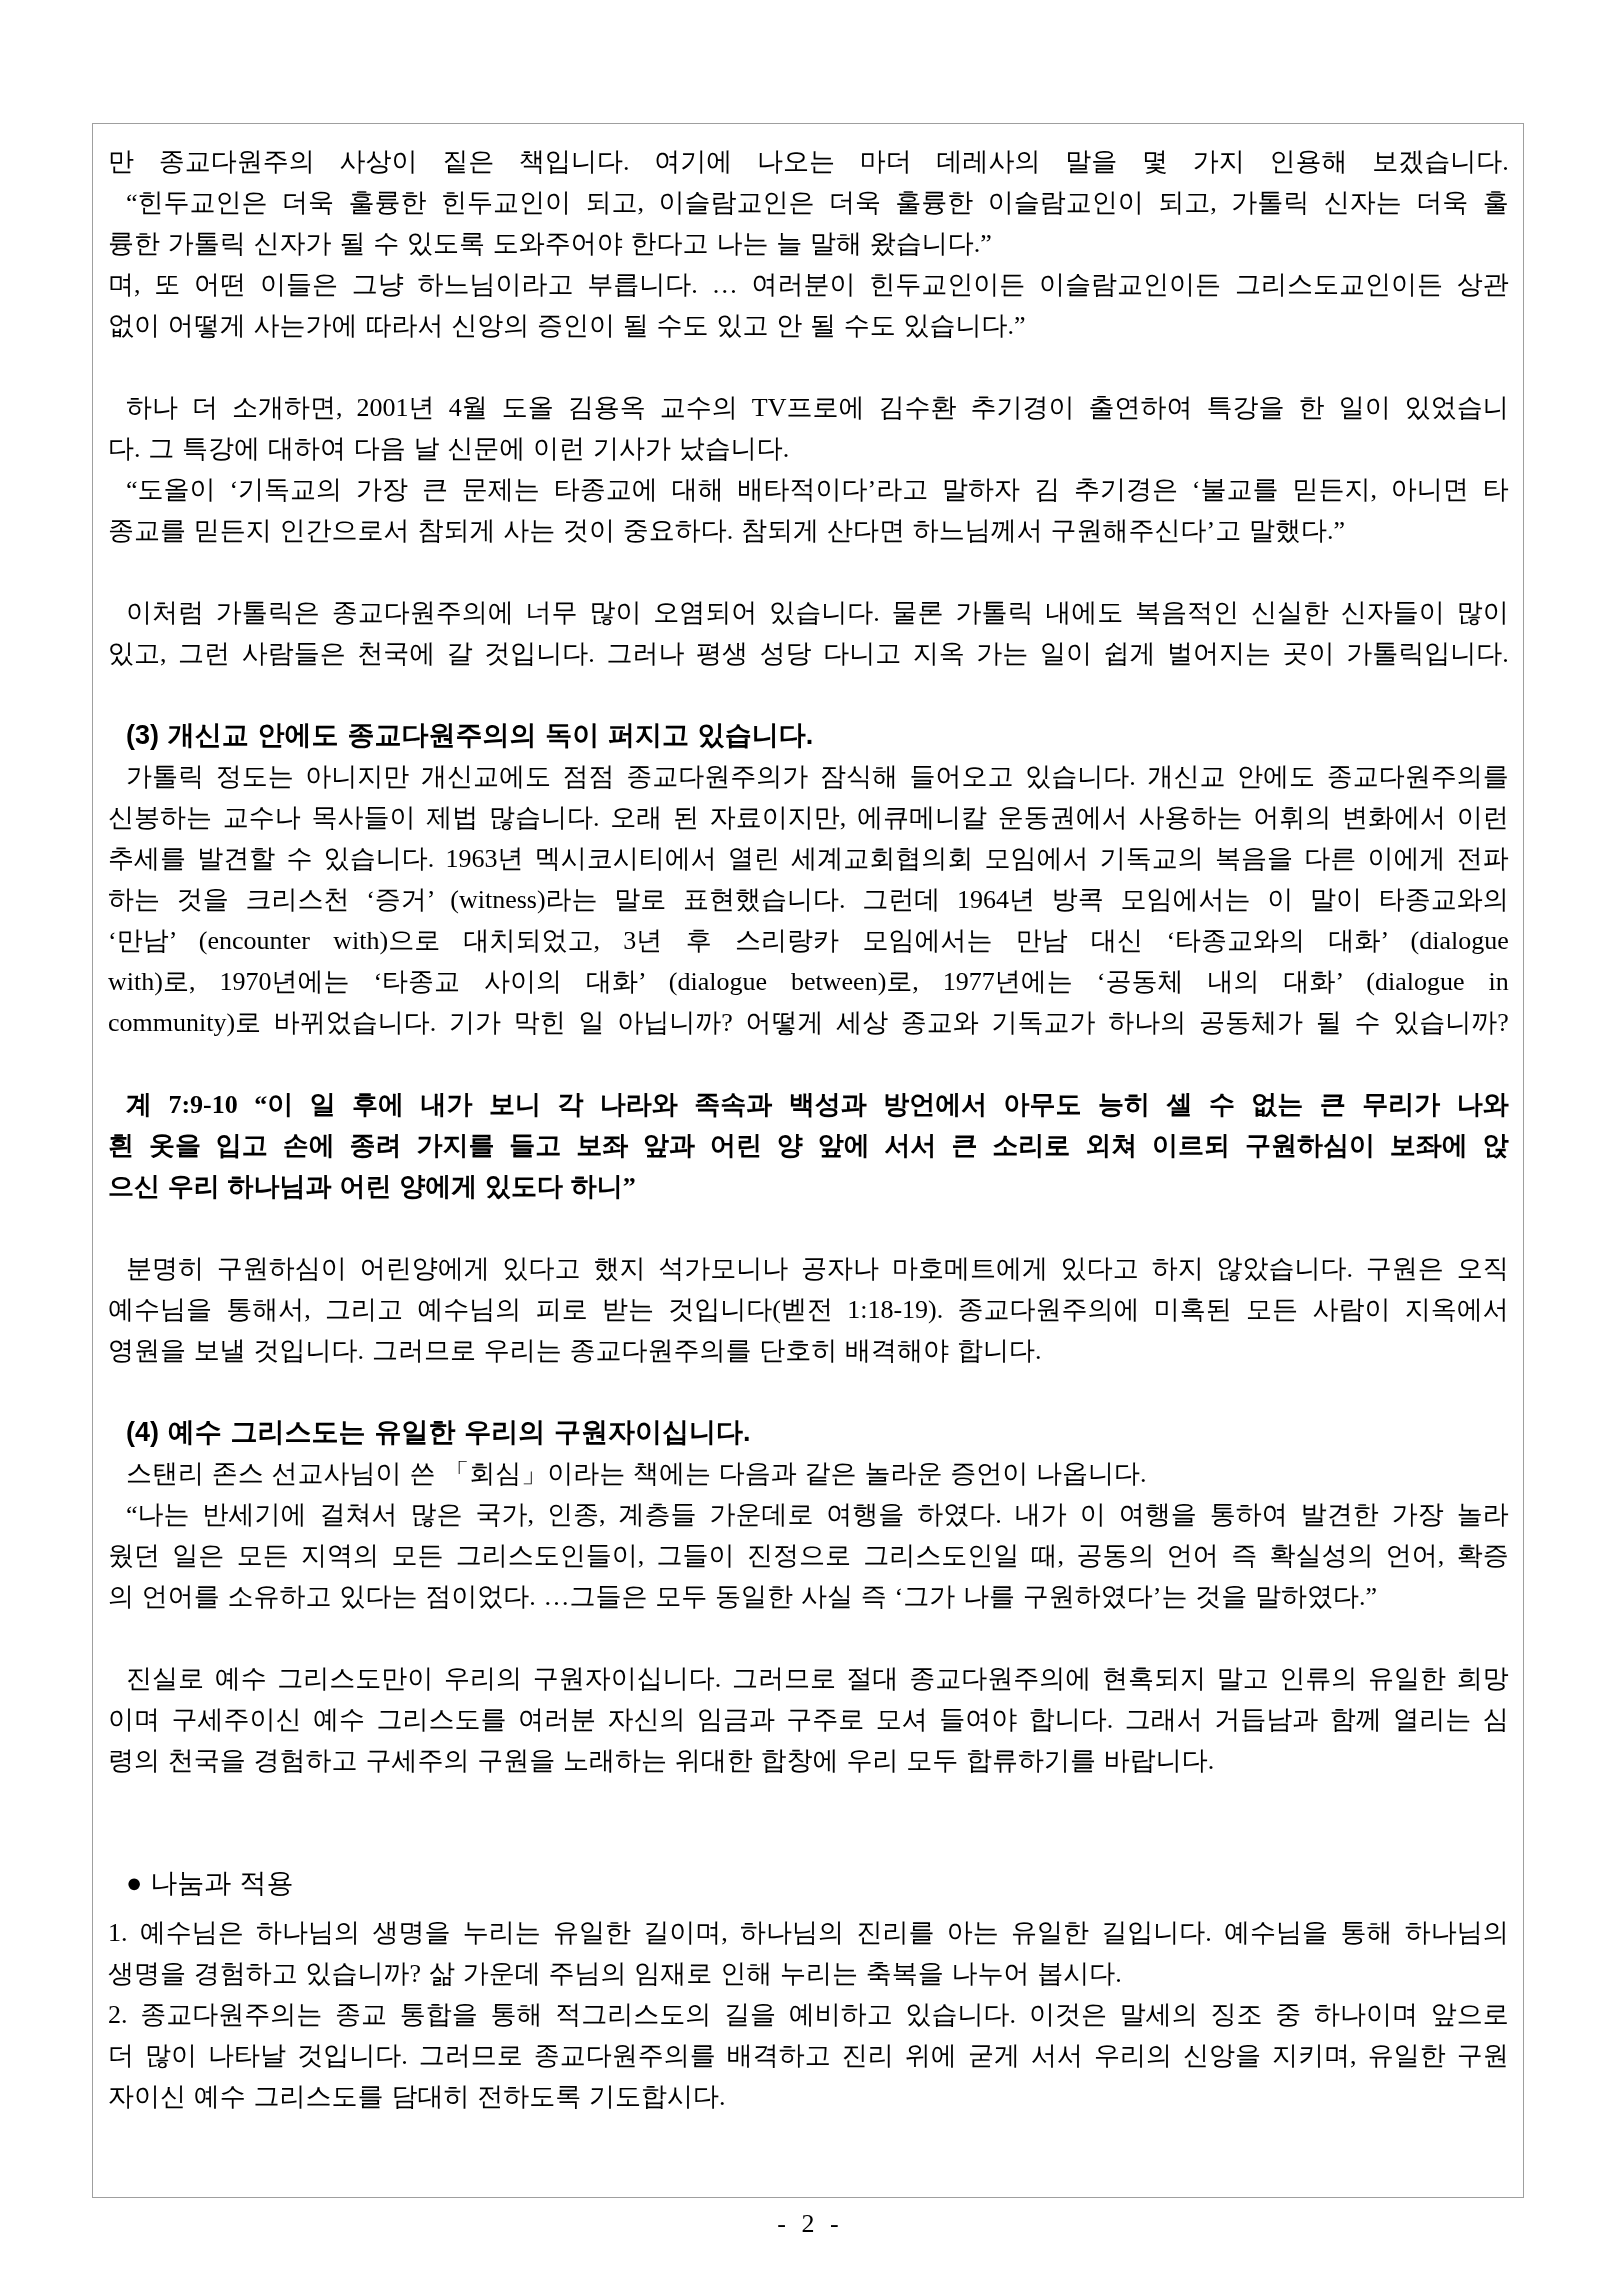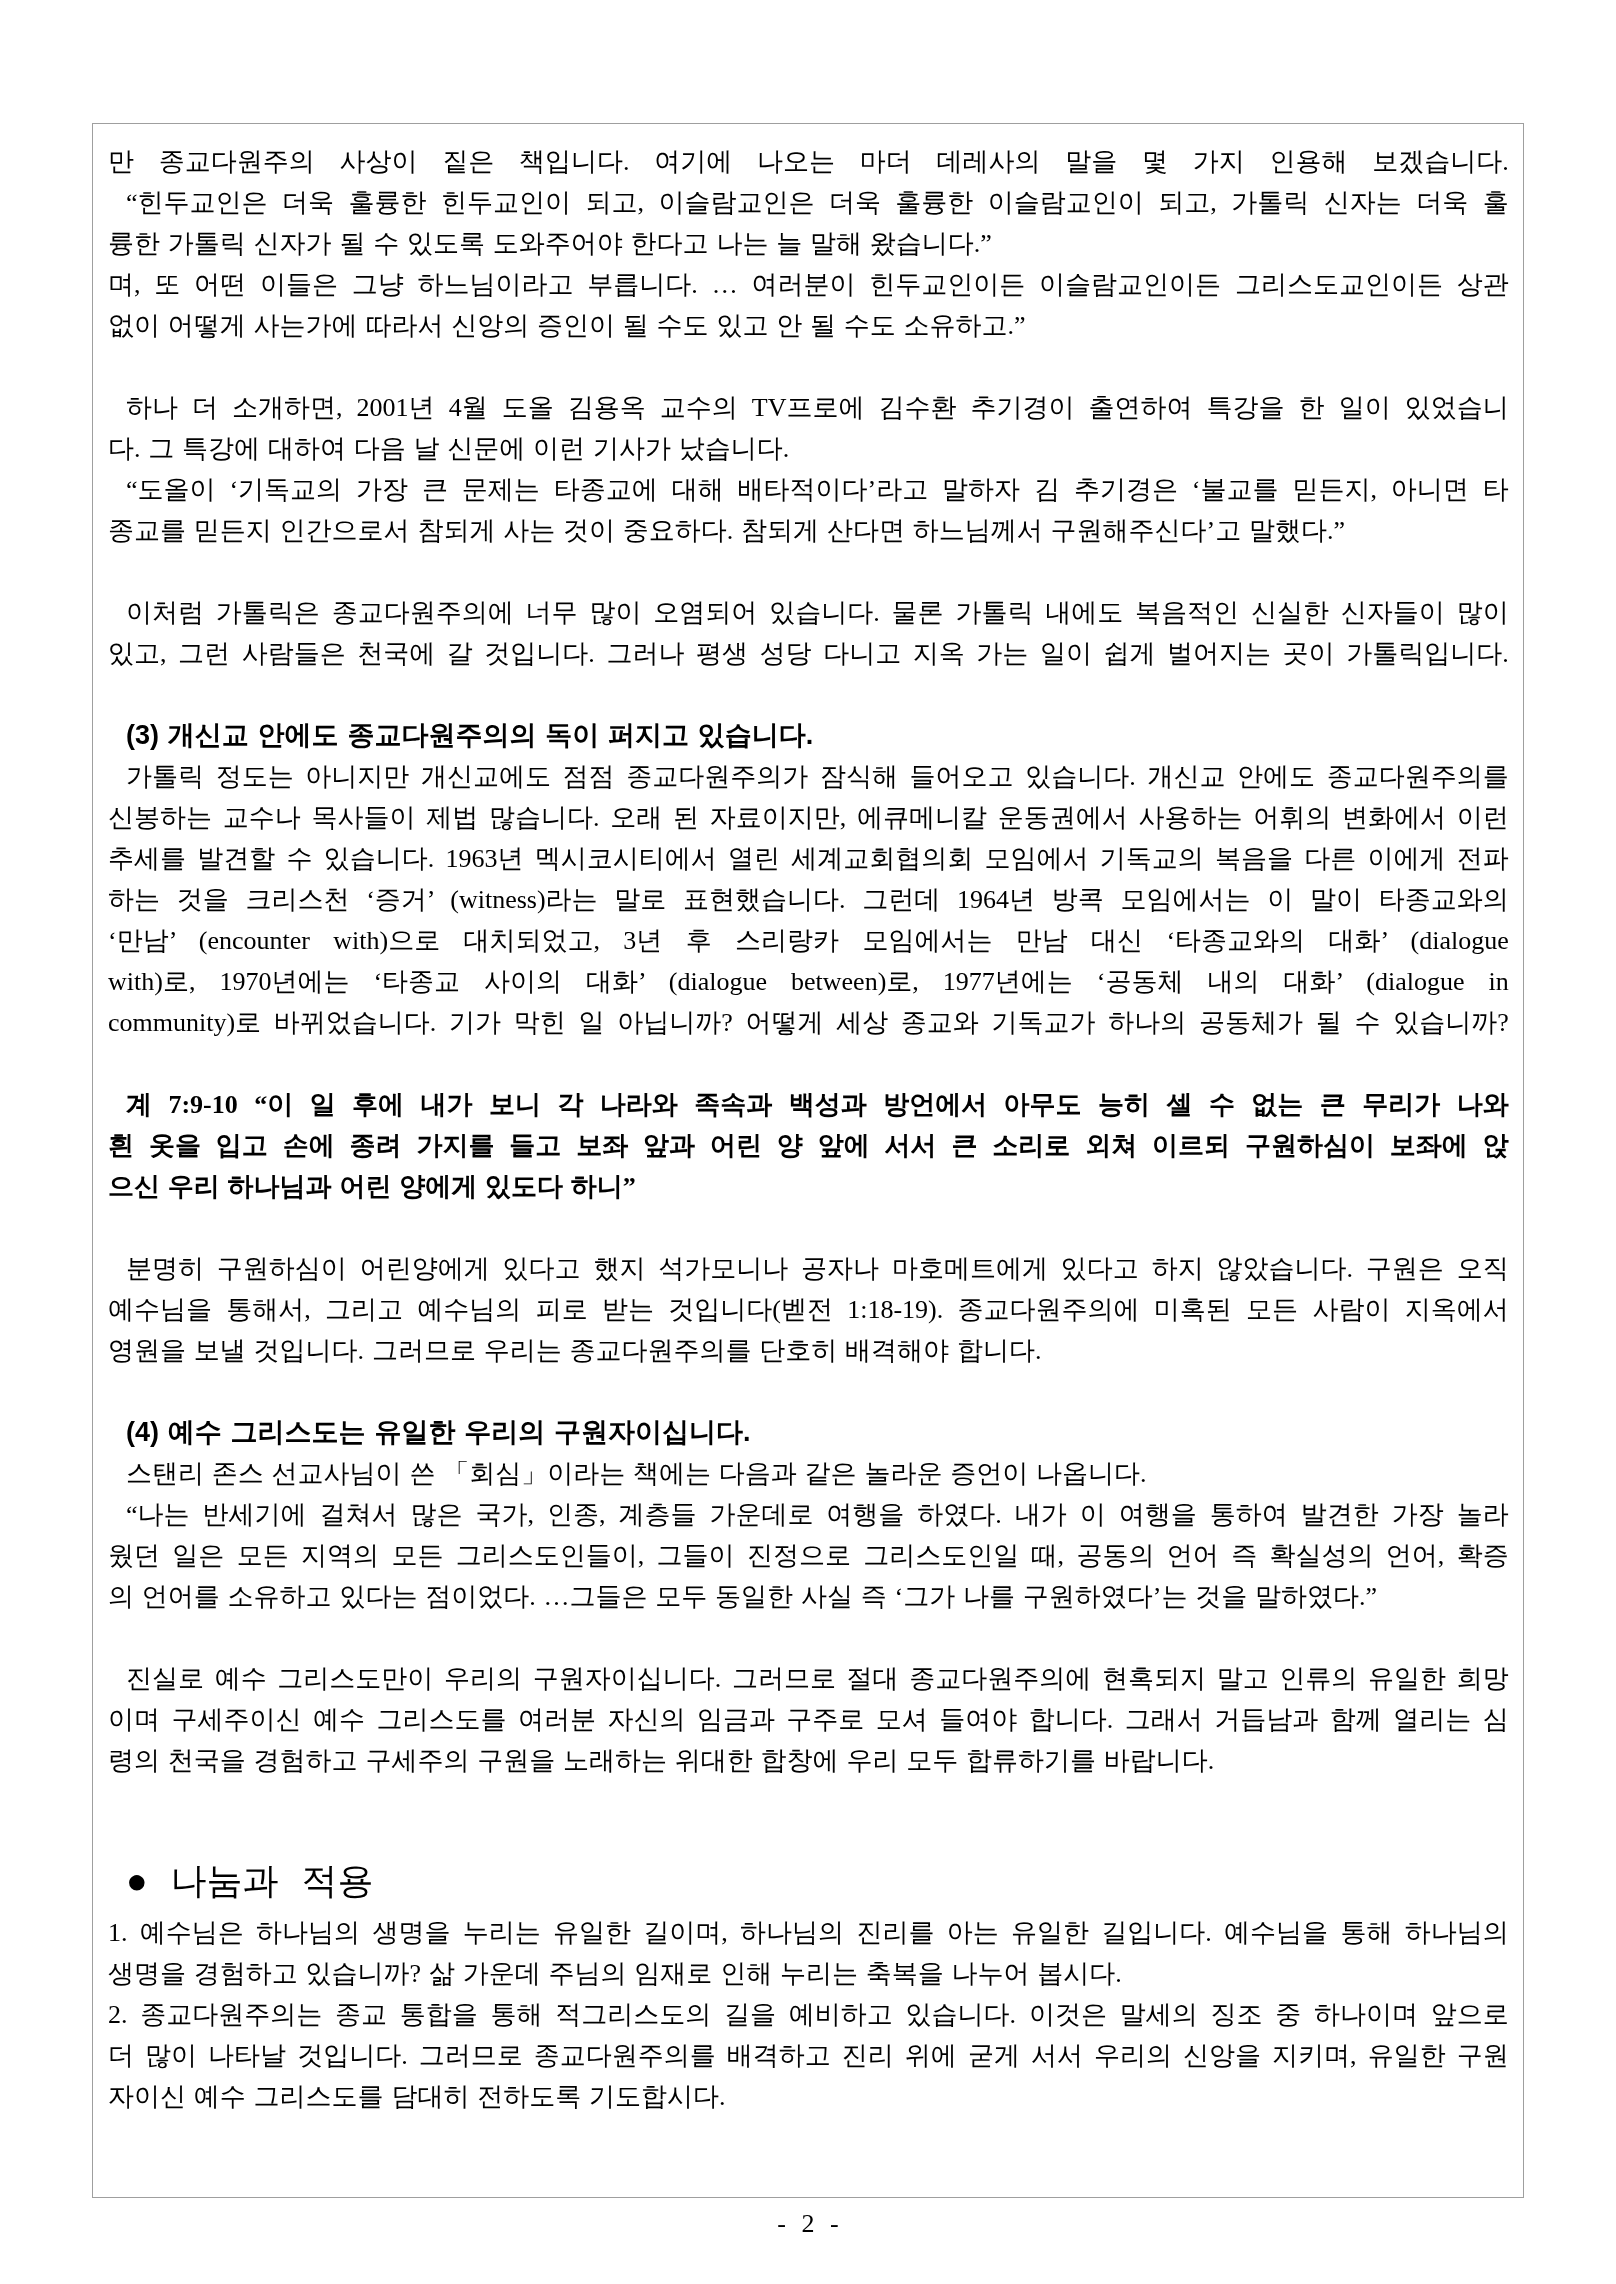--- a/index.html
+++ b/index.html
@@ -39,22 +39,22 @@
     text-align-last: justify;
   }
   .ind { padding-left: 18px; }
   .bold { font-weight: bold; }
   .head {
     font-weight: bold;
     font-family: "Liberation Sans", "DejaVu Sans", sans-serif;
     font-size: 27px;
   }
   .sec {
-    font-family: Liberation Mono, monospace;
-    font-size: 36px;
+    font-family: Liberation Serif, serif;
+    font-size: 27px;
     margin-bottom: 7.8px;
   }
   .page-num {
     position: absolute;
     top: 2209px;
     left: 0;
     width: 100%;
     text-align: center;
     font-size: 26px;
     word-spacing: 9px;
@@ -63,21 +63,21 @@
 </head>
 <body>
 
 <div class="sheet">
   <div class="content-box">
     <div>
         <div class="ln j">만 종교다원주의 사상이 짙은 책입니다. 여기에 나오는 마더 데레사의 말을 몇 가지 인용해 보겠습니다.</div>
         <div class="ln j ind">“힌두교인은 더욱 훌륭한 힌두교인이 되고, 이슬람교인은 더욱 훌륭한 이슬람교인이 되고, 가톨릭 신자는 더욱 훌</div>
         <div class="ln">륭한 가톨릭 신자가 될 수 있도록 도와주어야 한다고 나는 늘 말해 왔습니다.”</div>
         <div class="ln j">며, 또 어떤 이들은 그냥 하느님이라고 부릅니다. … 여러분이 힌두교인이든 이슬람교인이든 그리스도교인이든 상관</div>
-        <div class="ln">없이 어떻게 사는가에 따라서 신앙의 증인이 될 수도 있고 안 될 수도 소유하고.”</div>
+        <div class="ln">없이 어떻게 사는가에 따라서 신앙의 증인이 될 수도 있고 안 될 수도 있습니다.”</div>
         <div class="ln"></div>
         <div class="ln j ind">하나 더 소개하면, 2001년 4월 도올 김용옥 교수의 TV프로에 김수환 추기경이 출연하여 특강을 한 일이 있었습니</div>
         <div class="ln">다. 그 특강에 대하여 다음 날 신문에 이런 기사가 났습니다.</div>
         <div class="ln j ind">“도올이 ‘기독교의 가장 큰 문제는 타종교에 대해 배타적이다’라고 말하자 김 추기경은 ‘불교를 믿든지, 아니면 타</div>
         <div class="ln">종교를 믿든지 인간으로서 참되게 사는 것이 중요하다. 참되게 산다면 하느님께서 구원해주신다’고 말했다.”</div>
         <div class="ln"></div>
         <div class="ln j ind">이처럼 가톨릭은 종교다원주의에 너무 많이 오염되어 있습니다. 물론 가톨릭 내에도 복음적인 신실한 신자들이 많이</div>
         <div class="ln j">있고, 그런 사람들은 천국에 갈 것입니다. 그러나 평생 성당 다니고 지옥 가는 일이 쉽게 벌어지는 곳이 가톨릭입니다.</div>
         <div class="ln"></div>
         <div class="ln ind head">(3) 개신교 안에도 종교다원주의의 독이 퍼지고 있습니다.</div>

